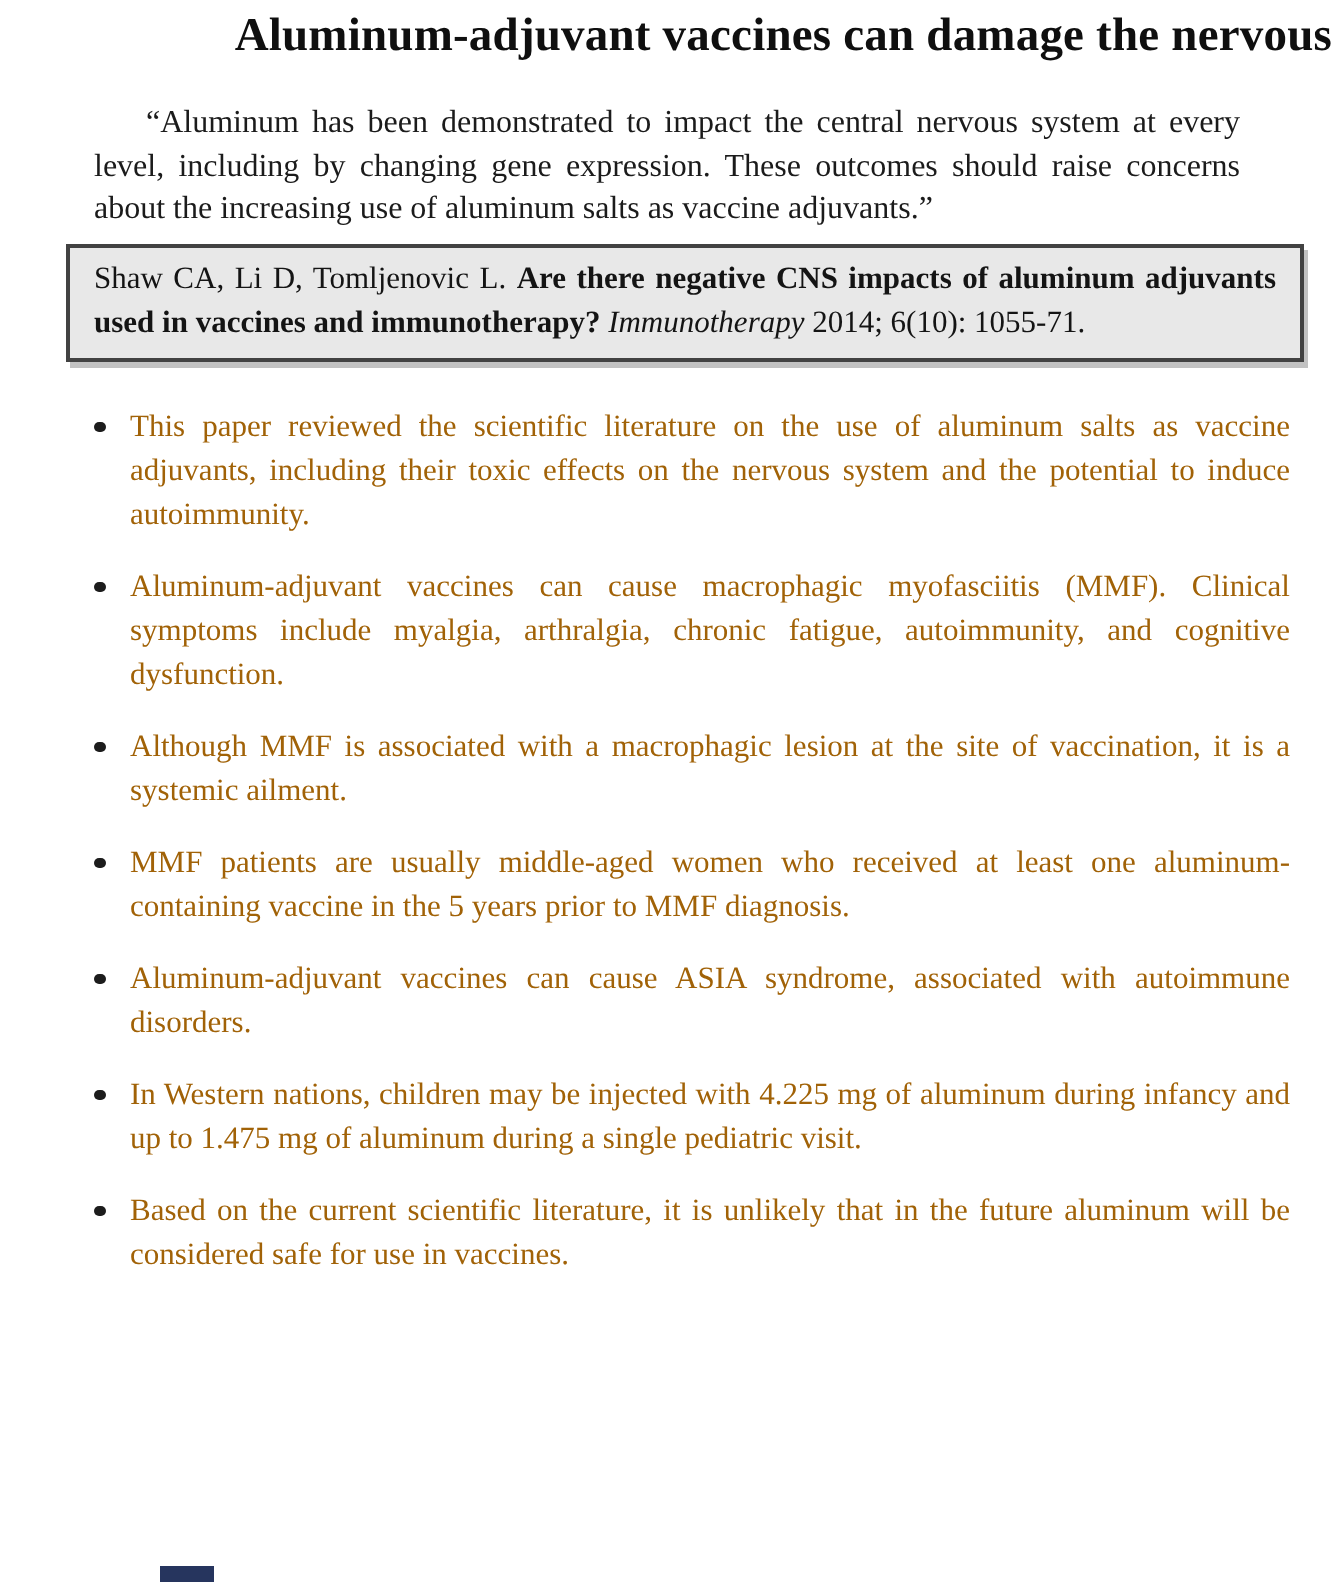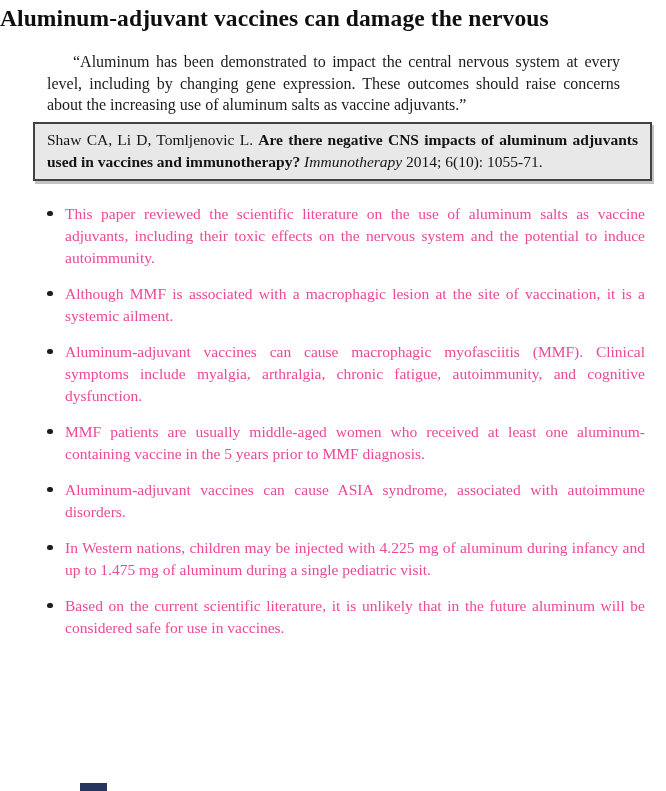--- a/index.html
+++ b/index.html
@@ -8,21 +8,21 @@
     width: 666px;
     height: 791px;
     background: #ffffff;
     overflow: hidden;
     font-family: "Liberation Serif", "DejaVu Serif", serif;
     color: #1c1c1c;
   }
   .title {
     margin: 0;
     padding-top: 3px;
-    text-align: left;
+    text-align: right;
     font-size: 23.5px;
     line-height: 30px;
     font-weight: bold;
     color: #0f0f0f;
     letter-spacing: 0.1px;
   }
   .title .t-line { display: block; }
   .quote {
     margin: 18px 46px 0 47px;
     font-size: 16px;
@@ -48,21 +48,21 @@
     margin: 22px 0 0 0;
     padding: 0 21px 0 65px;
     list-style: none;
   }
   .bullets li {
     position: relative;
     font-size: 15.5px;
     line-height: 22px;
     text-align: justify;
     margin: 0 0 14px 0;
-    color: #ec4899;
+    color: #a16207;
   }
   .bullets li .bullet-dot {
     position: absolute;
     left: -18px;
     top: 8px;
     width: 5.5px;
     height: 5.5px;
     border-radius: 50%;
     background: #1c1c1c;
   }
@@ -83,22 +83,22 @@
   <h1 class="title">
     <span class="t-line">Aluminum-adjuvant vaccines can damage the nervous</span>
   </h1>
 
   <p class="quote">“Aluminum has been demonstrated to impact the central nervous system at every level, including by changing gene expression. These outcomes should raise concerns about the increasing use of aluminum salts as vaccine adjuvants.”</p>
 
   <div class="citation-box"><span>Shaw CA, Li D, Tomljenovic L. </span><span class="c-bold">Are there negative CNS impacts of aluminum adjuvants used in vaccines and immunotherapy? </span><span class="c-italic">Immunotherapy</span><span> 2014; 6(10): 1055-71.</span></div>
 
   <ul class="bullets">
     <li><span class="bullet-dot"></span><span>This paper reviewed the scientific literature on the use of aluminum salts as vaccine adjuvants, including their toxic effects on the nervous system and the potential to induce autoimmunity.</span></li>
+    <li><span class="bullet-dot"></span><span>Aluminum-adjuvant vaccines can cause macrophagic myofasciitis (MMF). Clinical symptoms include myalgia, arthralgia, chronic fatigue, autoimmunity, and cognitive dysfunction.</span></li>
     <li><span class="bullet-dot"></span><span>Although MMF is associated with a macrophagic lesion at the site of vaccination, it is a systemic ailment.</span></li>
-    <li><span class="bullet-dot"></span><span>Aluminum-adjuvant vaccines can cause macrophagic myofasciitis (MMF). Clinical symptoms include myalgia, arthralgia, chronic fatigue, autoimmunity, and cognitive dysfunction.</span></li>
     <li><span class="bullet-dot"></span><span>MMF patients are usually middle-aged women who received at least one aluminum-containing vaccine in the 5 years prior to MMF diagnosis.</span></li>
     <li><span class="bullet-dot"></span><span>Aluminum-adjuvant vaccines can cause ASIA syndrome, associated with autoimmune disorders.</span></li>
     <li><span class="bullet-dot"></span><span>In Western nations, children may be injected with 4.225 mg of aluminum during infancy and up to 1.475 mg of aluminum during a single pediatric visit.</span></li>
     <li><span class="bullet-dot"></span><span>Based on the current scientific literature, it is unlikely that in the future aluminum will be considered safe for use in vaccines.</span></li>
   </ul>
 
   <div class="footer-bar"></div>
 
 </div>
 

